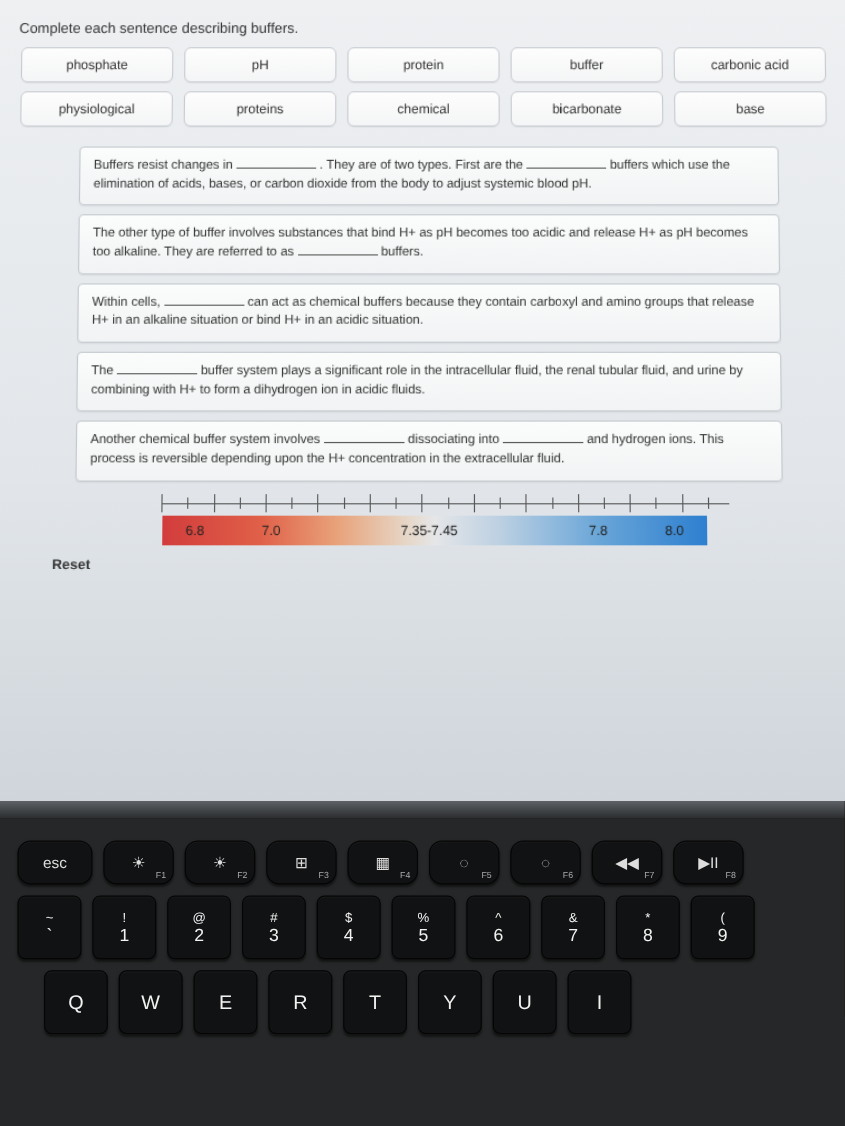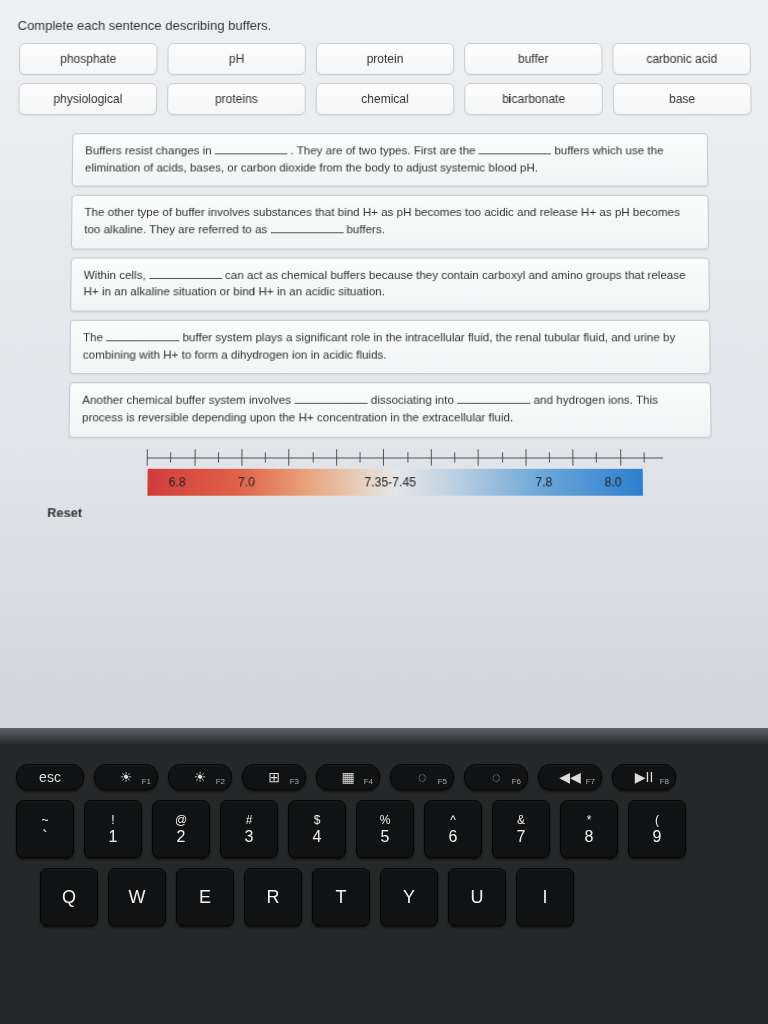--- a/index.html
+++ b/index.html
@@ -126,21 +126,21 @@
     font-size: 14px;
     display: flex;
     flex-direction: column;
     align-items: center;
     justify-content: center;
     height: 58px;
     min-width: 58px;
     padding: 4px 6px;
     position: relative;
   }
-  .key.fn { height: 26px; min-width: 64px; font-size: 10px; color: #ddd; border-radius: 12px;}
+  .key.fn { height: 40px; min-width: 64px; font-size: 10px; color: #ddd; border-radius: 12px;}
   .key.fn .sub { font-size: 8px; color: #aaa; position: absolute; bottom: 3px; right: 6px;}
   .key .top { font-size: 12px; line-height: 1; margin-bottom: 3px;}
   .key .bot { font-size: 16px; line-height: 1;}
   .key.letter { font-size: 18px; }
   .key.esc { min-width: 68px; font-size: 13px;}
   .icon { font-size: 14px; }
 </style>
 </head>
 <body>
 

